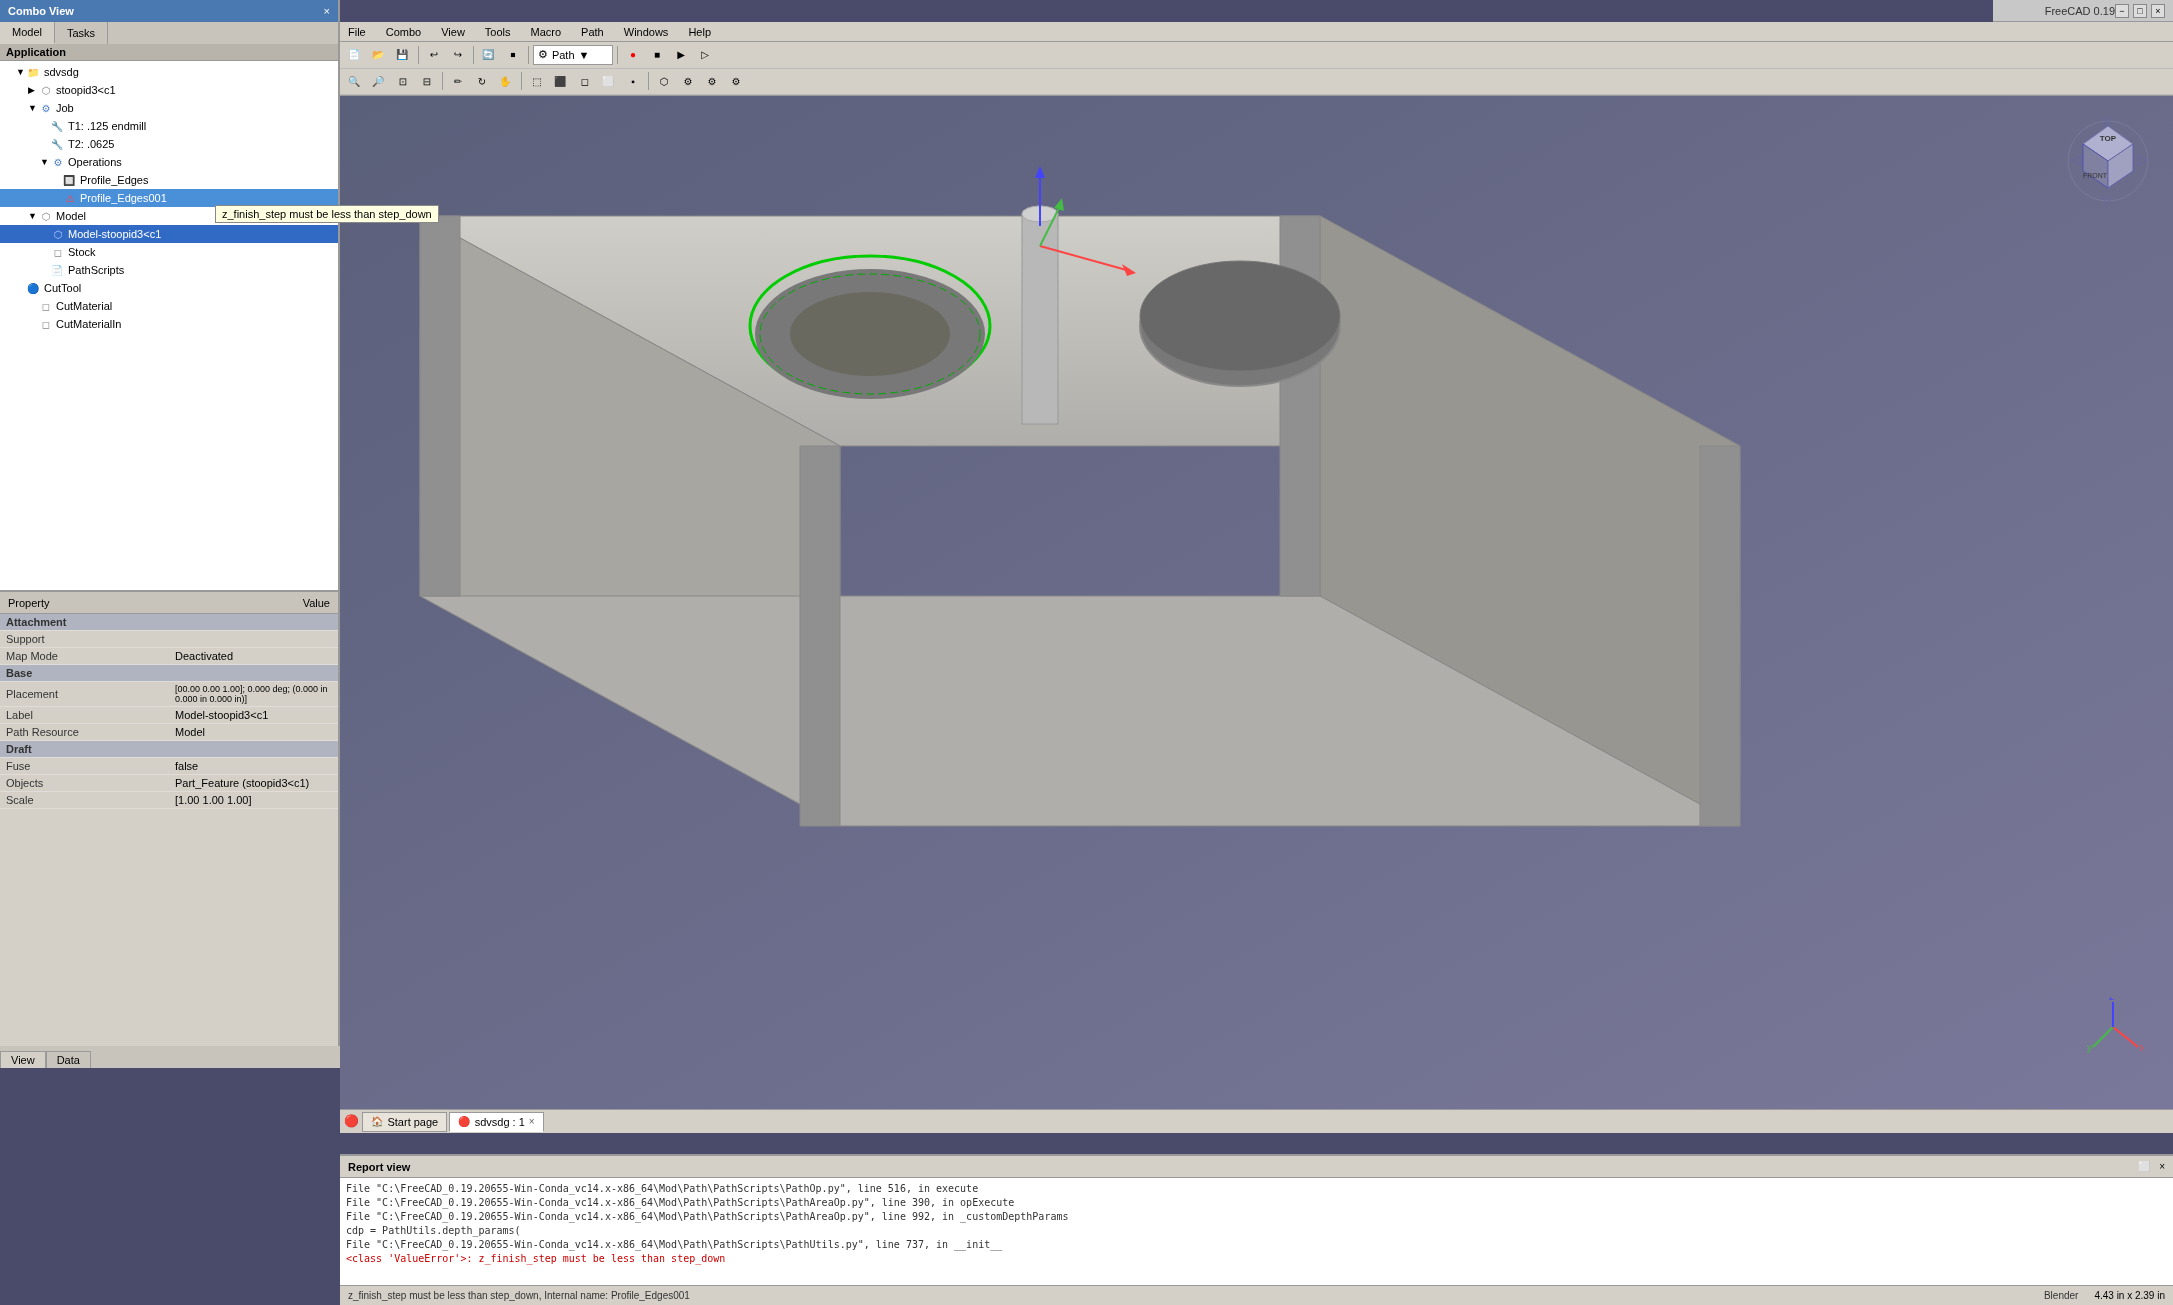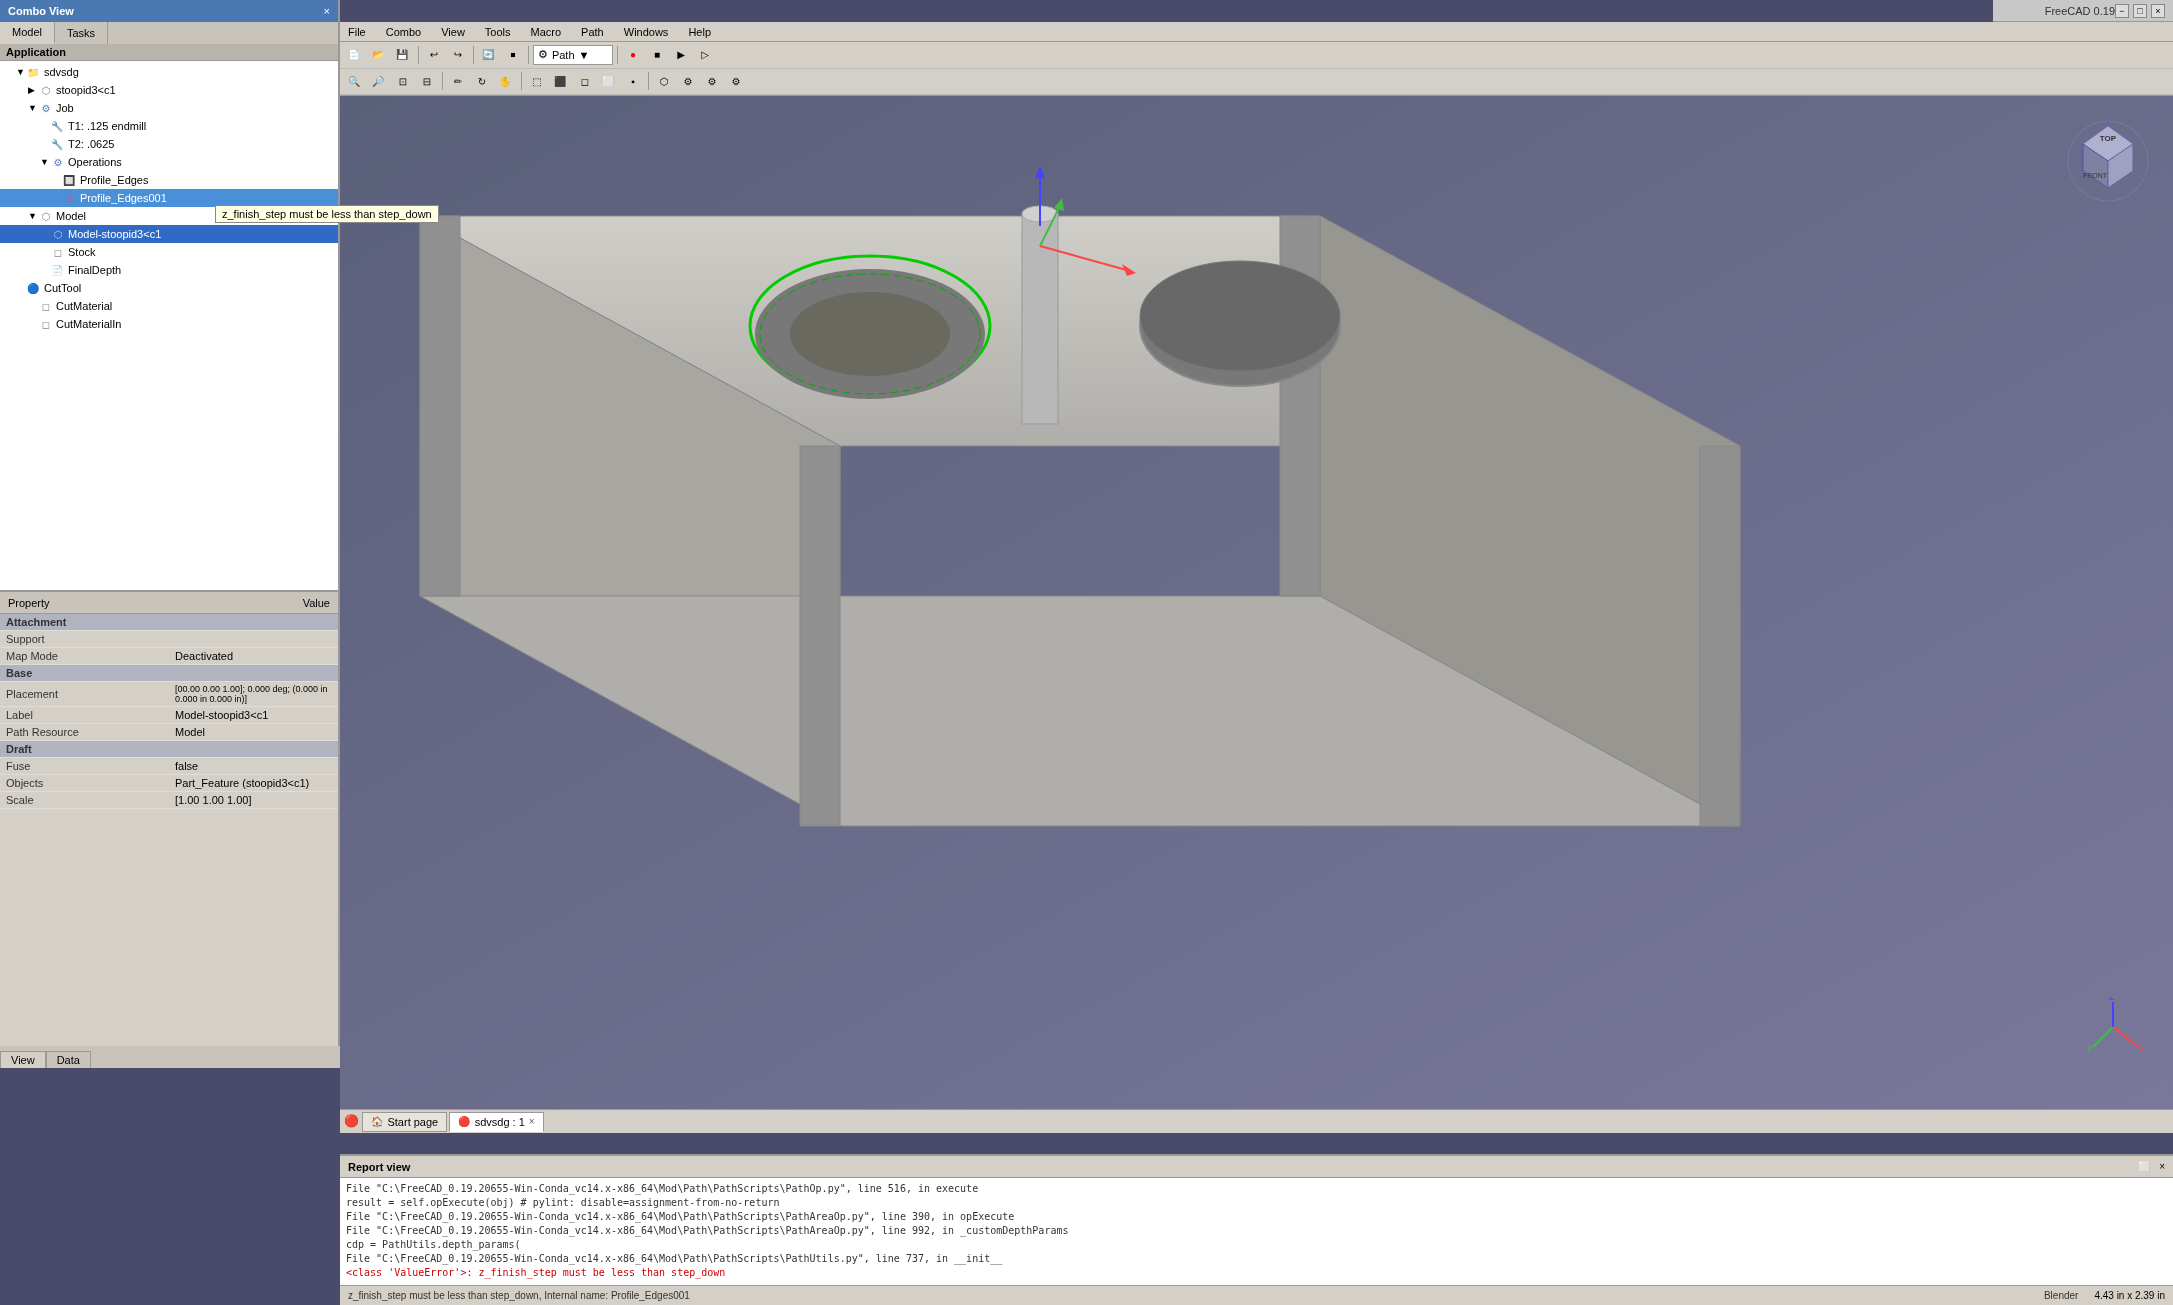--- a/index.html
+++ b/index.html
@@ -277,21 +277,21 @@
       <span class="tree-icon" style="color:#888;">◻</span>
       <span>Stock</span>
     </div>
 
     <div class="tree-item">
       <span class="tree-indent"></span>
         <span class="tree-indent"></span>
         <span class="tree-indent"></span>
       <span class="expand-arrow" style="visibility:hidden;">▶</span>
       <span class="tree-icon" style="color:#888;">📄</span>
-      <span>FinalDepth</span>
+      <span>PathScripts</span>
     </div>
 
     <div class="tree-item">
       <span class="tree-indent"></span>
       <span class="expand-arrow" style="visibility:hidden;">▶</span>
       <span class="tree-icon" style="color:#4a78b0;">🔵</span>
       <span>CutTool</span>
     </div>
 
     <div class="tree-item">
@@ -551,21 +551,20 @@
 <div class="report-view" style="position:absolute; left:340px; right:0; bottom:20px; height:131px;">
   <div class="report-header">
     <span style="font-size:11px;font-weight:bold;">Report view</span>
     <div style="display:flex;gap:8px;">
       <span style="cursor:pointer;font-size:10px;">⬜</span>
       <span style="cursor:pointer;font-size:10px;">×</span>
     </div>
   </div>
   <div class="report-content">
     <div class="report-line">File "C:\FreeCAD_0.19.20655-Win-Conda_vc14.x-x86_64\Mod\Path\PathScripts\PathOp.py", line 516, in execute</div>
-    <div class="report-line">  result = self.opExecute(obj)  # pylint: disable=assignment-from-no-return</div>
     <div class="report-line">File "C:\FreeCAD_0.19.20655-Win-Conda_vc14.x-x86_64\Mod\Path\PathScripts\PathAreaOp.py", line 390, in opExecute</div>
     <div class="report-line">File "C:\FreeCAD_0.19.20655-Win-Conda_vc14.x-x86_64\Mod\Path\PathScripts\PathAreaOp.py", line 992, in _customDepthParams</div>
     <div class="report-line">  cdp = PathUtils.depth_params(</div>
     <div class="report-line">File "C:\FreeCAD_0.19.20655-Win-Conda_vc14.x-x86_64\Mod\Path\PathScripts\PathUtils.py", line 737, in __init__</div>
     <div class="report-line report-error">&lt;class 'ValueError'&gt;: z_finish_step must be less than step_down</div>
 
   </div>
 </div>
 
 <div class="status-bar" style="position:absolute; left:340px; right:0; bottom:0; height:20px;">

